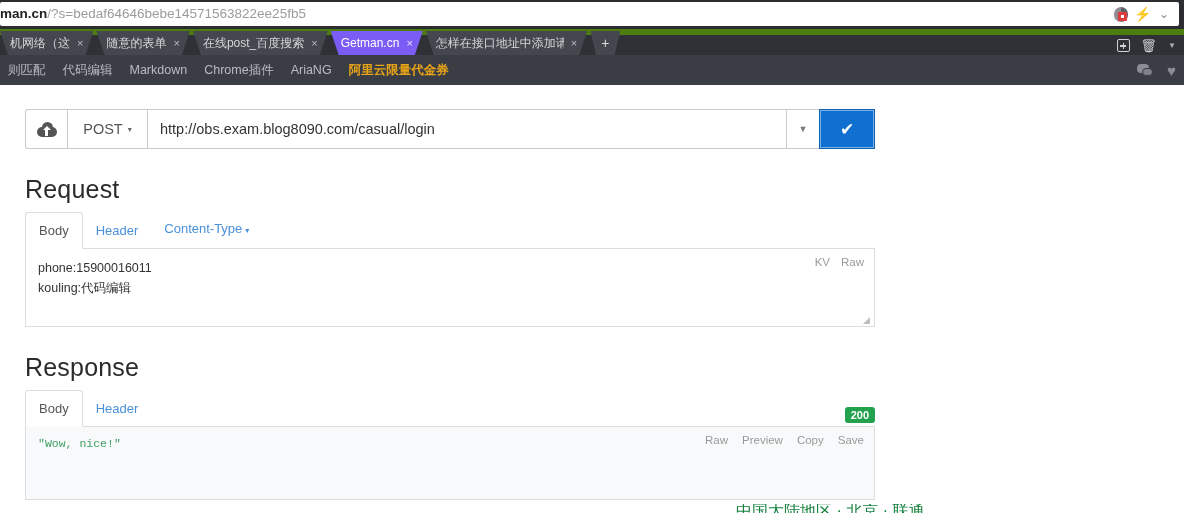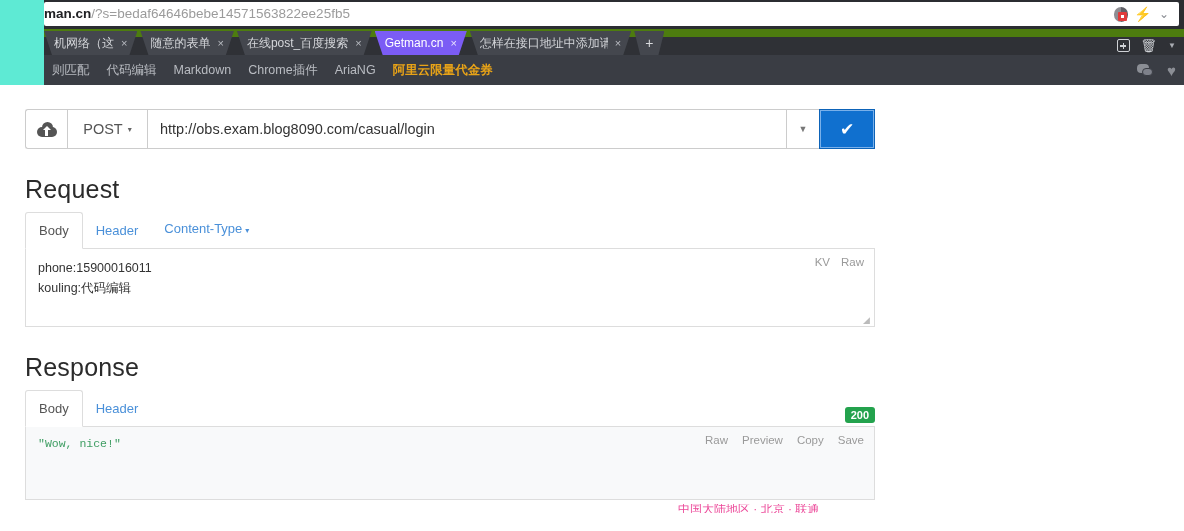--- a/index.html
+++ b/index.html
@@ -4,21 +4,21 @@
 <style>
   * { box-sizing: border-box; margin: 0; padding: 0; }
   html, body {
     width: 1184px; height: 531px;
     background: #ffffff;
     font-family: "Liberation Sans", sans-serif;
     overflow: hidden;
   }
 
   
-  .browser { width: 1184px; background: #5eead4; padding-left: 44px; }
+  .browser { width: 1184px; background: #5eead4; }
 
   .urlbar-row {
     height: 29px; background: #2b2d31;
     display: flex; align-items: center;
     padding: 2px 3px 3px 0;
   }
   .urlbar {
     flex: 1; height: 24px; background: #ffffff;
     border-radius: 2px;
     display: flex; align-items: center;
@@ -54,21 +54,21 @@
   }
   .shield-ic .lock:after {
     content: ""; position: absolute; left: 3px; top: 3px;
     width: 3px; height: 3px; background: #fff;
   }
   .bolt-ic { color: #3c3f45; font-size: 14px; line-height: 1; }
   .chev-ic { color: #8a8d93; font-size: 12px; line-height: 1; }
 
   .tabbar {
     height: 26px; background: #2f3136;
-    border-top: 8px solid #4d7c0f;
+    border-top: 6px solid #4d7c0f;
     display: flex; align-items: flex-end;
     position: relative;
   }
   .tabs { display: flex; align-items: stretch; height: 24px; flex: 1; overflow: hidden; }
   .tab {
     display: flex; align-items: center;
     background: #44474e;
     color: #d5d7db;
     font-size: 12px;
     padding: 0 6px 0 8px;
@@ -245,22 +245,22 @@
     position: absolute; top: 7px; right: 10px;
     display: flex; gap: 14px;
     font-size: 11.5px; color: #9a9a9a;
   }
 
   .btm-strip {
     position: absolute; left: 0; right: 0; bottom: 0;
     height: 9px; overflow: hidden;
   }
   .btm-text {
-    position: absolute; left: 678px; top: -3px;
-    font-size: 12px; color: #ec4899; white-space: nowrap;
+    position: absolute; left: 736px; top: -3px;
+    font-size: 16px; color: #15803d; white-space: nowrap;
   }
 </style>
 </head>
 <body>
 
 <div class="browser">
 
   <div class="urlbar-row">
     <div class="urlbar">
       <div class="url-text">

